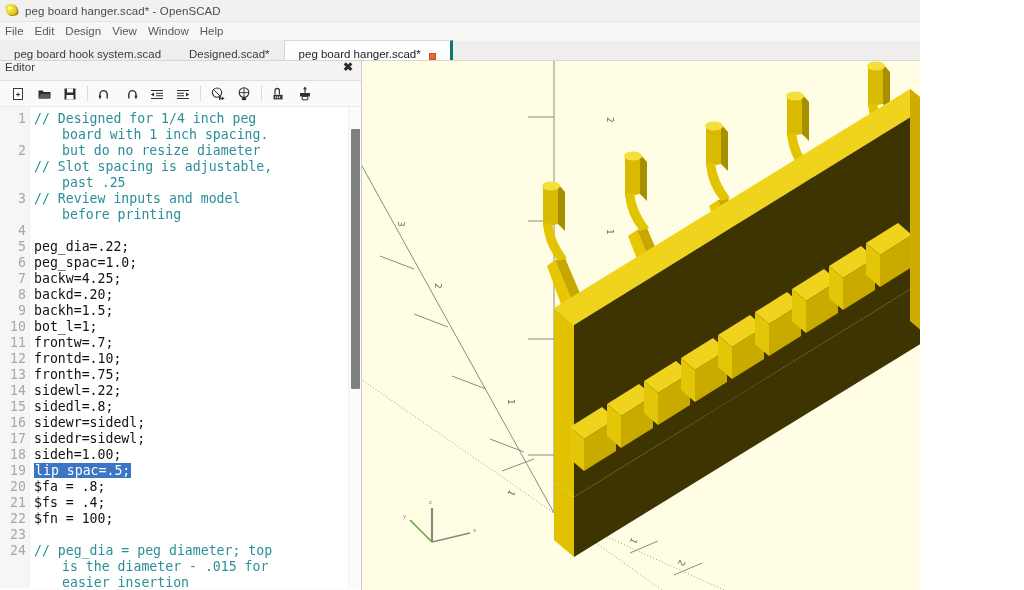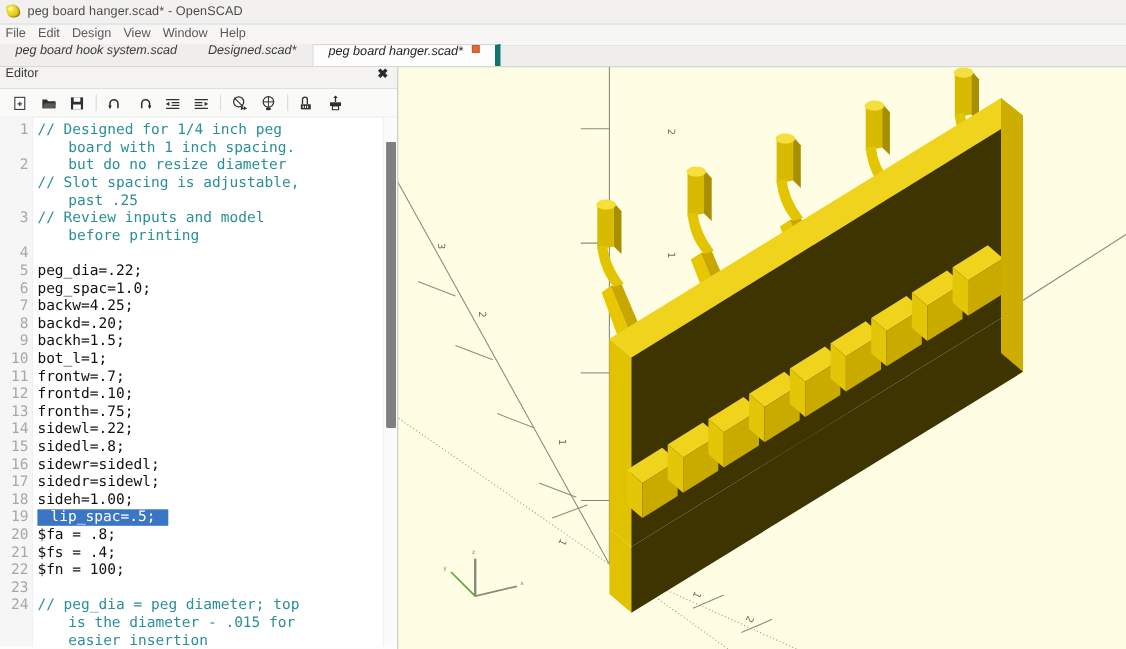--- a/index.html
+++ b/index.html
@@ -5,21 +5,21 @@
   * { box-sizing: border-box; }
   html, body {
     margin: 0; padding: 0;
     width: 1024px; height: 590px;
     overflow: hidden;
     background: #ffffff;
     font-family: "Liberation Sans", sans-serif;
   }
   #app {
     position: relative;
-    width: 1024px; height: 590px;
+    width: 920px; height: 590px;
     overflow: hidden;
     background: #14b8a6;
   }
 
   
   #titlebar {
     position: absolute; left: 0; top: 0;
     width: 1024px; height: 22px;
     background: #f2f1f0;
     display: flex; align-items: center;
@@ -71,34 +71,33 @@
   
   #tabbar {
     position: absolute; left: 0; top: 41px;
     width: 1024px; height: 20px;
     background: #efeeed;
     display: flex; align-items: flex-end;
     border-bottom: 1px solid #d8d6d4;
   }
   .tab {
     height: 20px;
-    display: flex; align-items: flex-start;
+    display: flex; align-items: flex-end;
     font-size: 11.5px;
     color: #3c3c3c;
     padding: 0 14px 0 14px;
     white-space: nowrap;
     background: #efeeed;
     cursor: default;
     position: relative;
-    font-style: italic;
   }
   .tab.active {
     background: #fdfdfd;
     border-left: 1px solid #d9d7d5;
-    border-right: 5px solid #0f766e;
+    border-right: 3px solid #0f766e;
     border-top: 1px solid #d9d7d5;
     color: #232323;
   }
   .tab .tab-close {
     width: 7px; height: 7px;
     background: #e06a36;
     margin-left: 8px;
     display: inline-block;
     border: 1px solid #c8552b;
   }
@@ -193,21 +192,21 @@
     word-break: break-word;
     color: #111111;
     position: relative;
   }
   .ctext .w2 { display:block; padding-left: 28px; }
   .cmt { color: #2a8f98; }
   .sel {
     background: #3a76c4;
     color: #ffffff !important;
     display: inline;
-    padding: 0 12px;
+    padding: 0 1px;
   }
   .wrapmark {
     position: absolute;
     right: 4px;
     color: #8f8f8f;
     font-size: 11px;
     line-height: 16px;
     font-family: "DejaVu Sans", sans-serif;
   }
   .wrapmark.second { top: 16px; }

